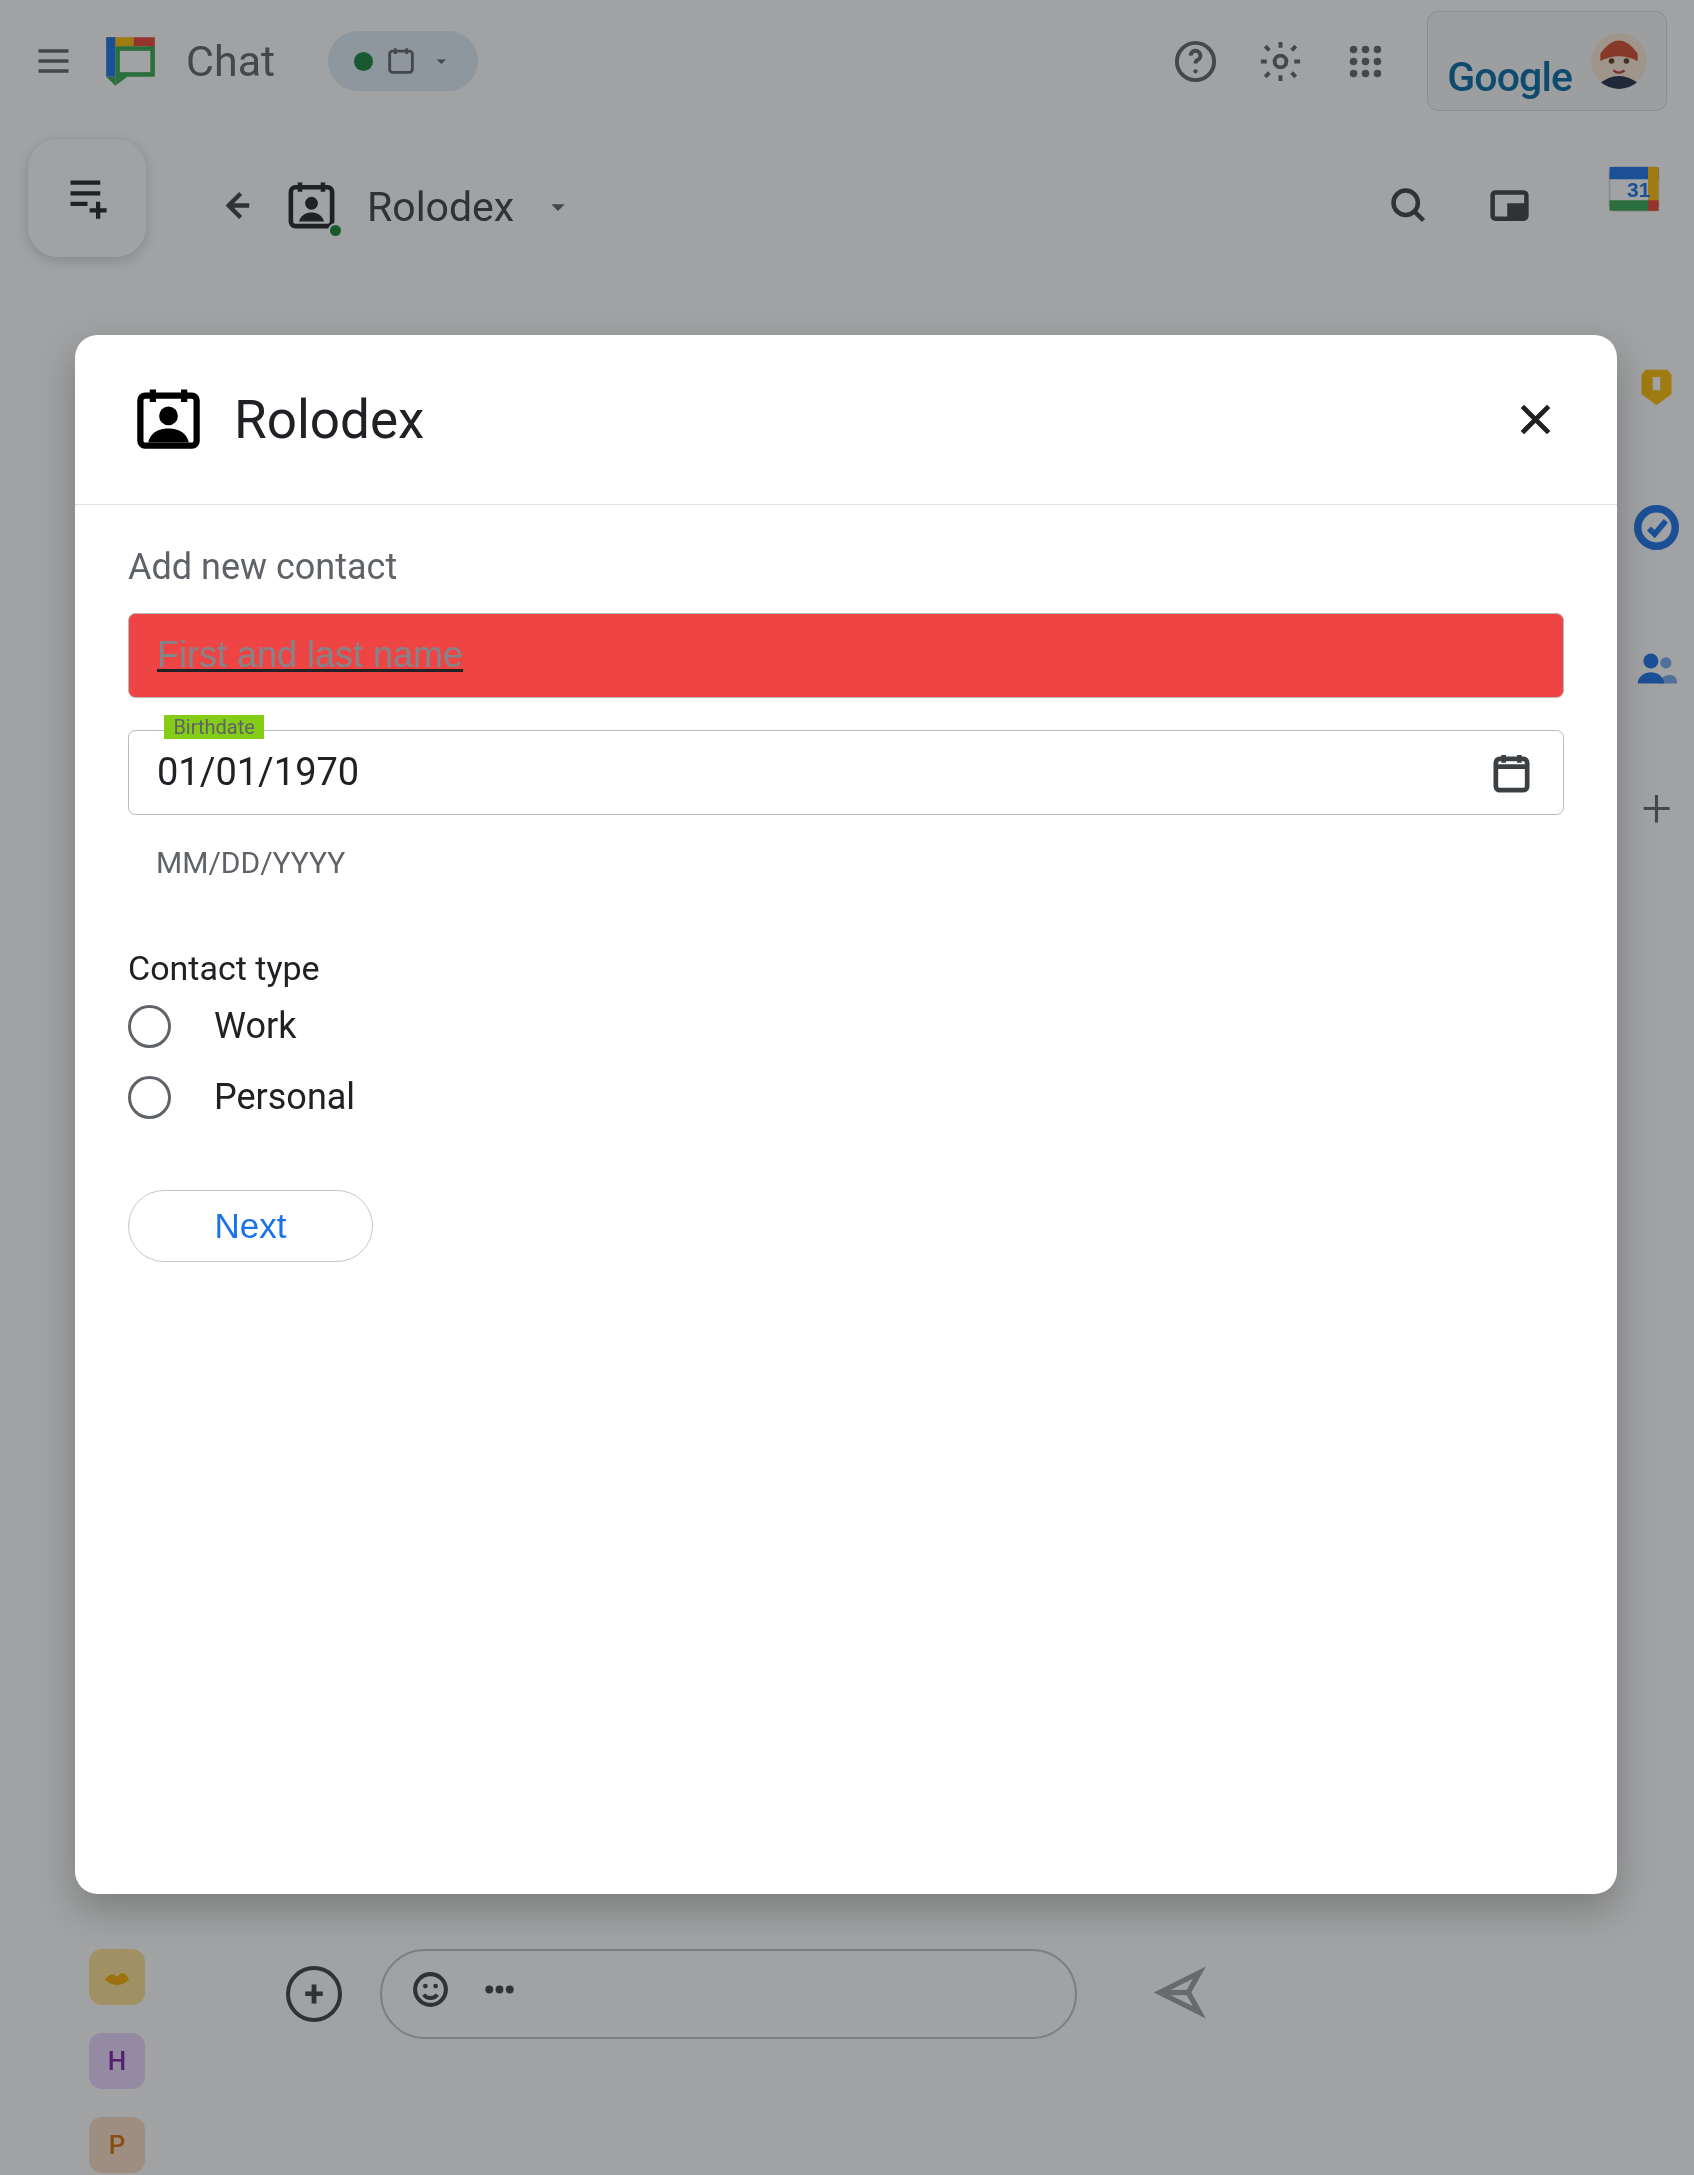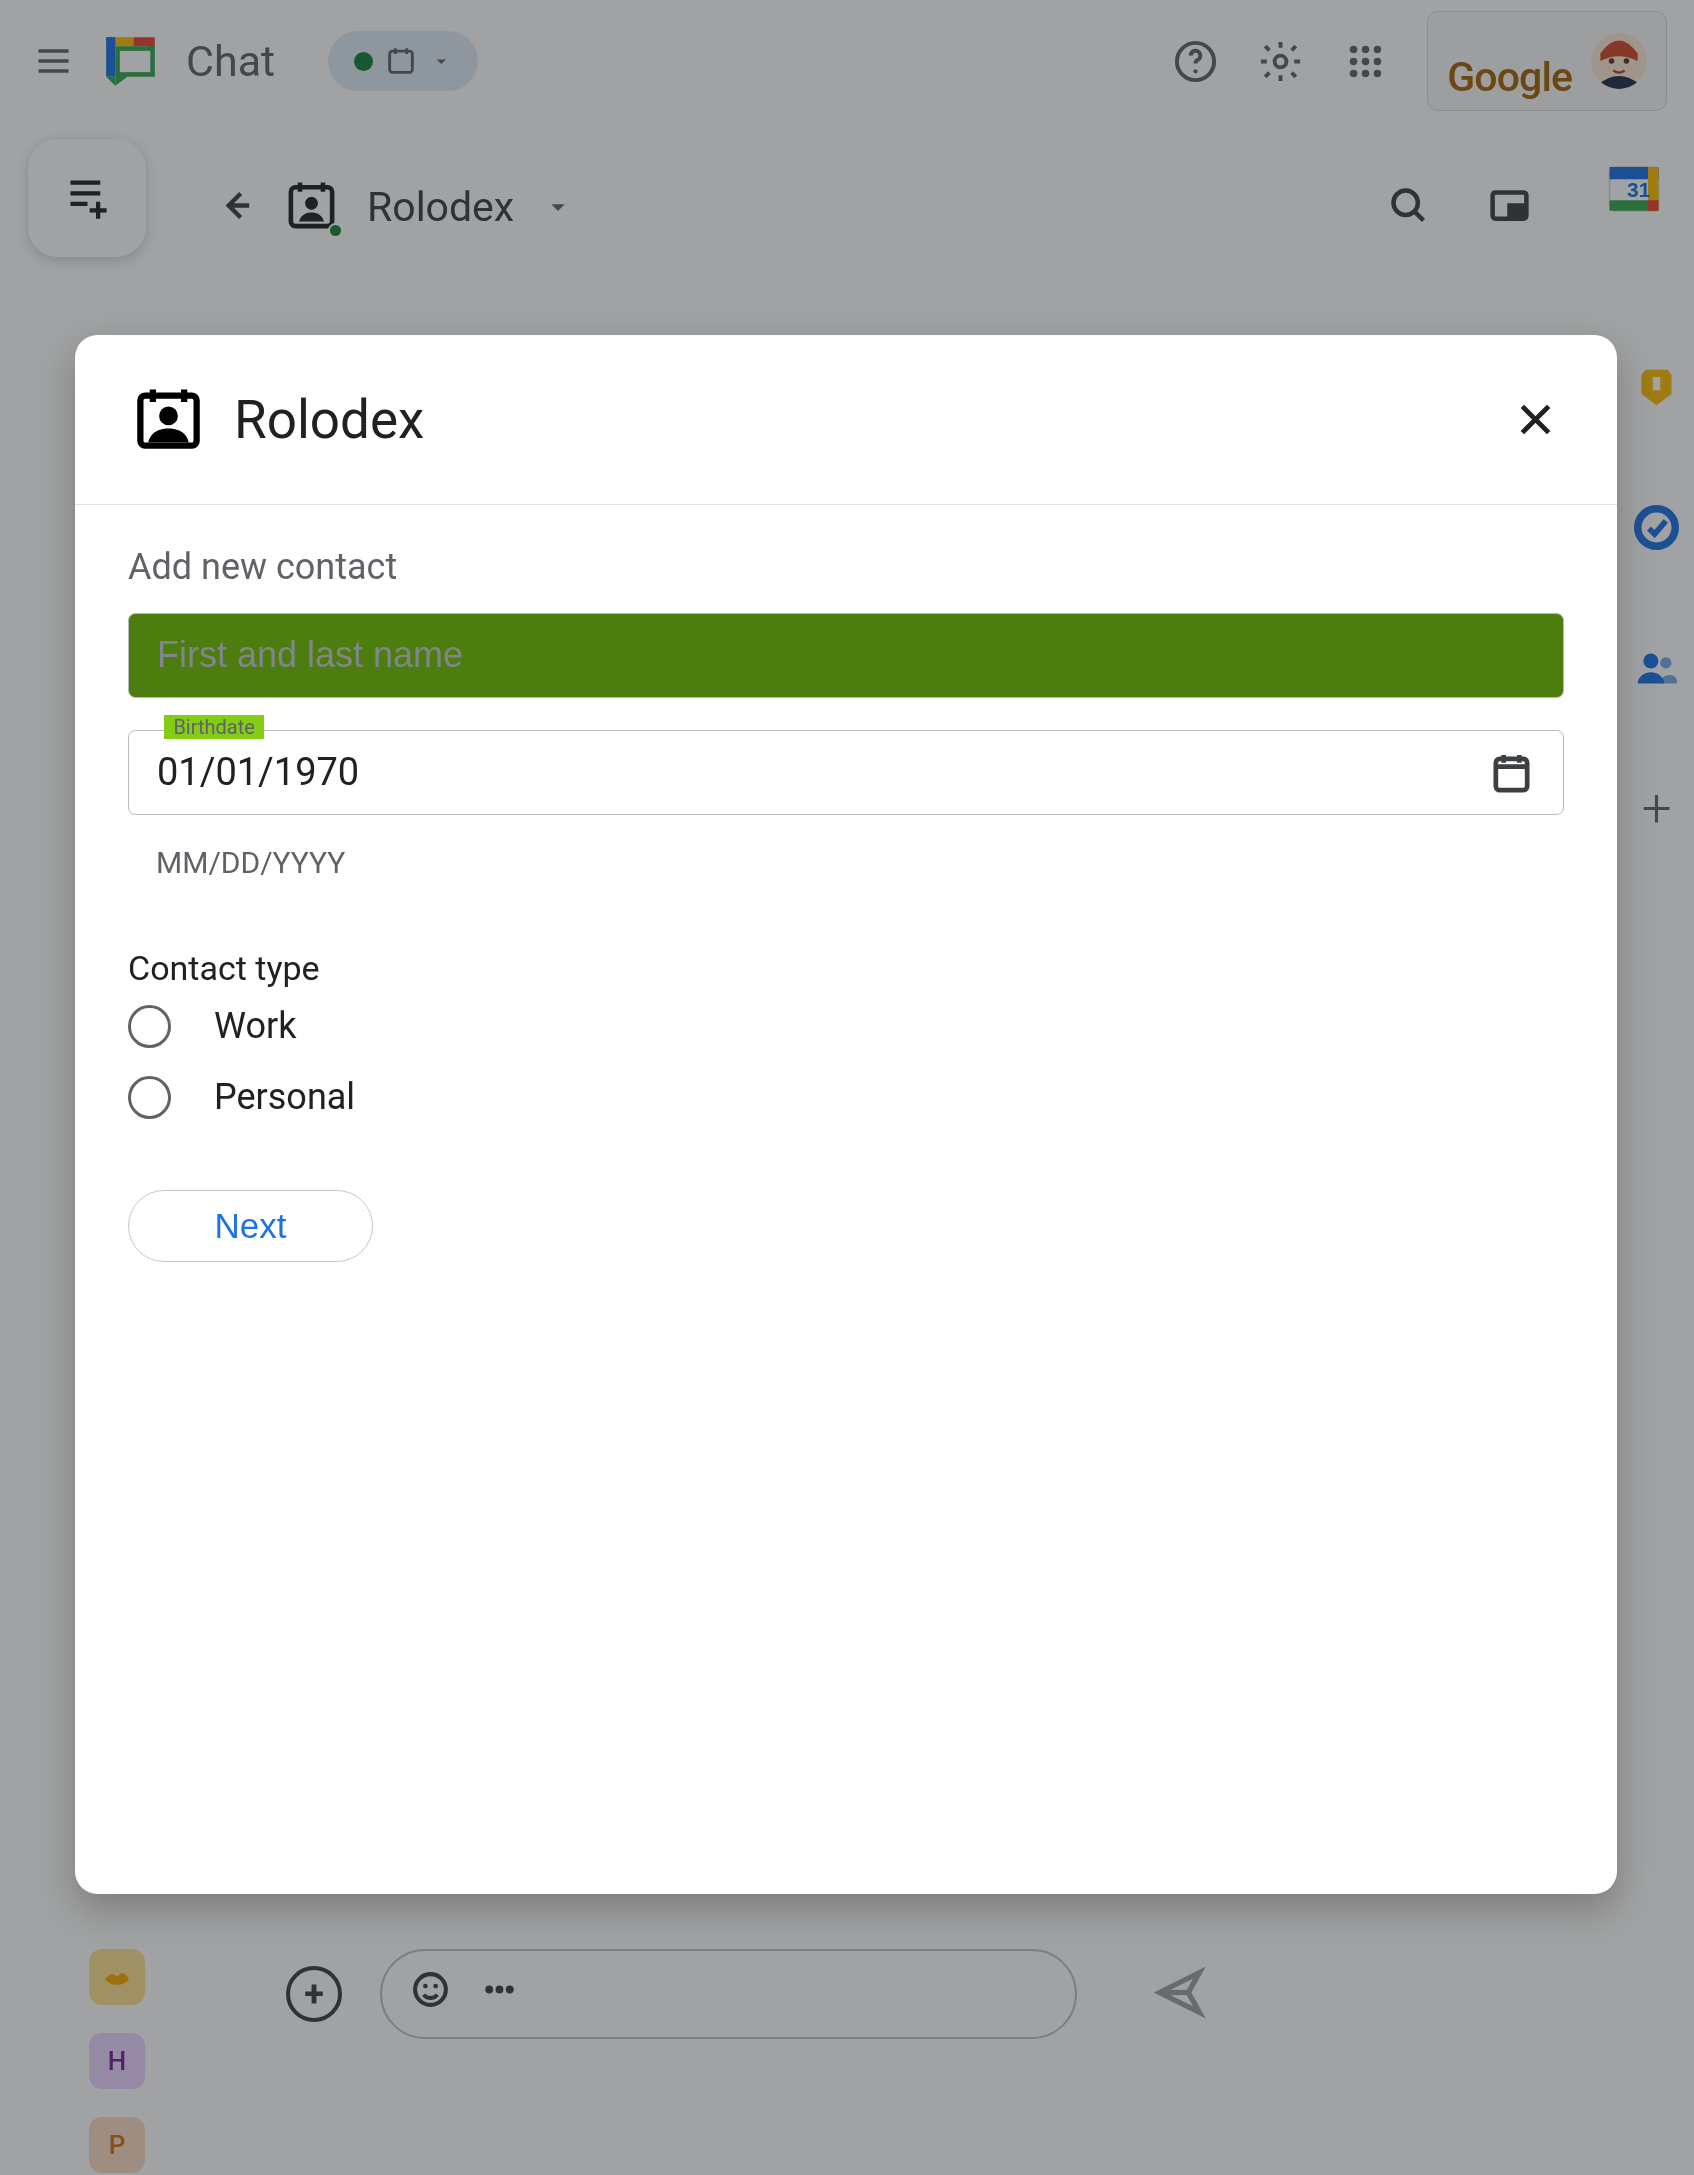--- a/index.html
+++ b/index.html
@@ -28,21 +28,21 @@
     margin-left: 38px;
   }
   .green-dot { width:19px; height:19px; border-radius:50%; background:#188038; }
   .header-icons { display:flex; align-items:center; gap:38px; margin-left:auto; }
   .hicon { width:47px; height:47px; color:#5f6368; display:flex; align-items:center; justify-content:center;}
   .google-block {
     display:flex; align-items:center; gap:19px;
     border:0.9px solid #dadce0; border-radius:11.3px;
     padding:9.4px 19px; background:#f8f9fa;
   }
-  .google-text { font-size:41px; color:#a16207; font-weight:500; letter-spacing: -0.9px; margin-top: 32px;}
+  .google-text { font-size:41px; color:#0369a1; font-weight:500; letter-spacing: -0.9px; margin-top: 32px;}
   .avatar {
     width:56px; height:56px; border-radius:50%; overflow:hidden;
     flex:none;
   }
   .avatar svg { width:100%; height:100%; display:block; }
 
   
   .row2 {
     height: 132px;
     display:flex; align-items:center;
@@ -139,21 +139,22 @@
   .section-label { font-size:36px; color:#5f6368; }
   .text-input {
     width:100%;
     height:85px;
     border:1.4px solid #b6b9bd;
     border-radius:7.5px;
     font-size:36px;
     padding: 0 28px;
     color:#202124;
     outline:none;
-    background:#4d7c0f;
+    background:#ef4444;
+    text-decoration:underline;
   }
   .text-input::placeholder{color:#80868b;}
   .field-wrap { position:relative; margin-top:7.5px; }
   .floating-label {
     position:absolute;
     left:36px; top:-15px;
     background:#84cc16;
     padding:0 9.4px;
     font-size:20px;
     color:#5f6368;

